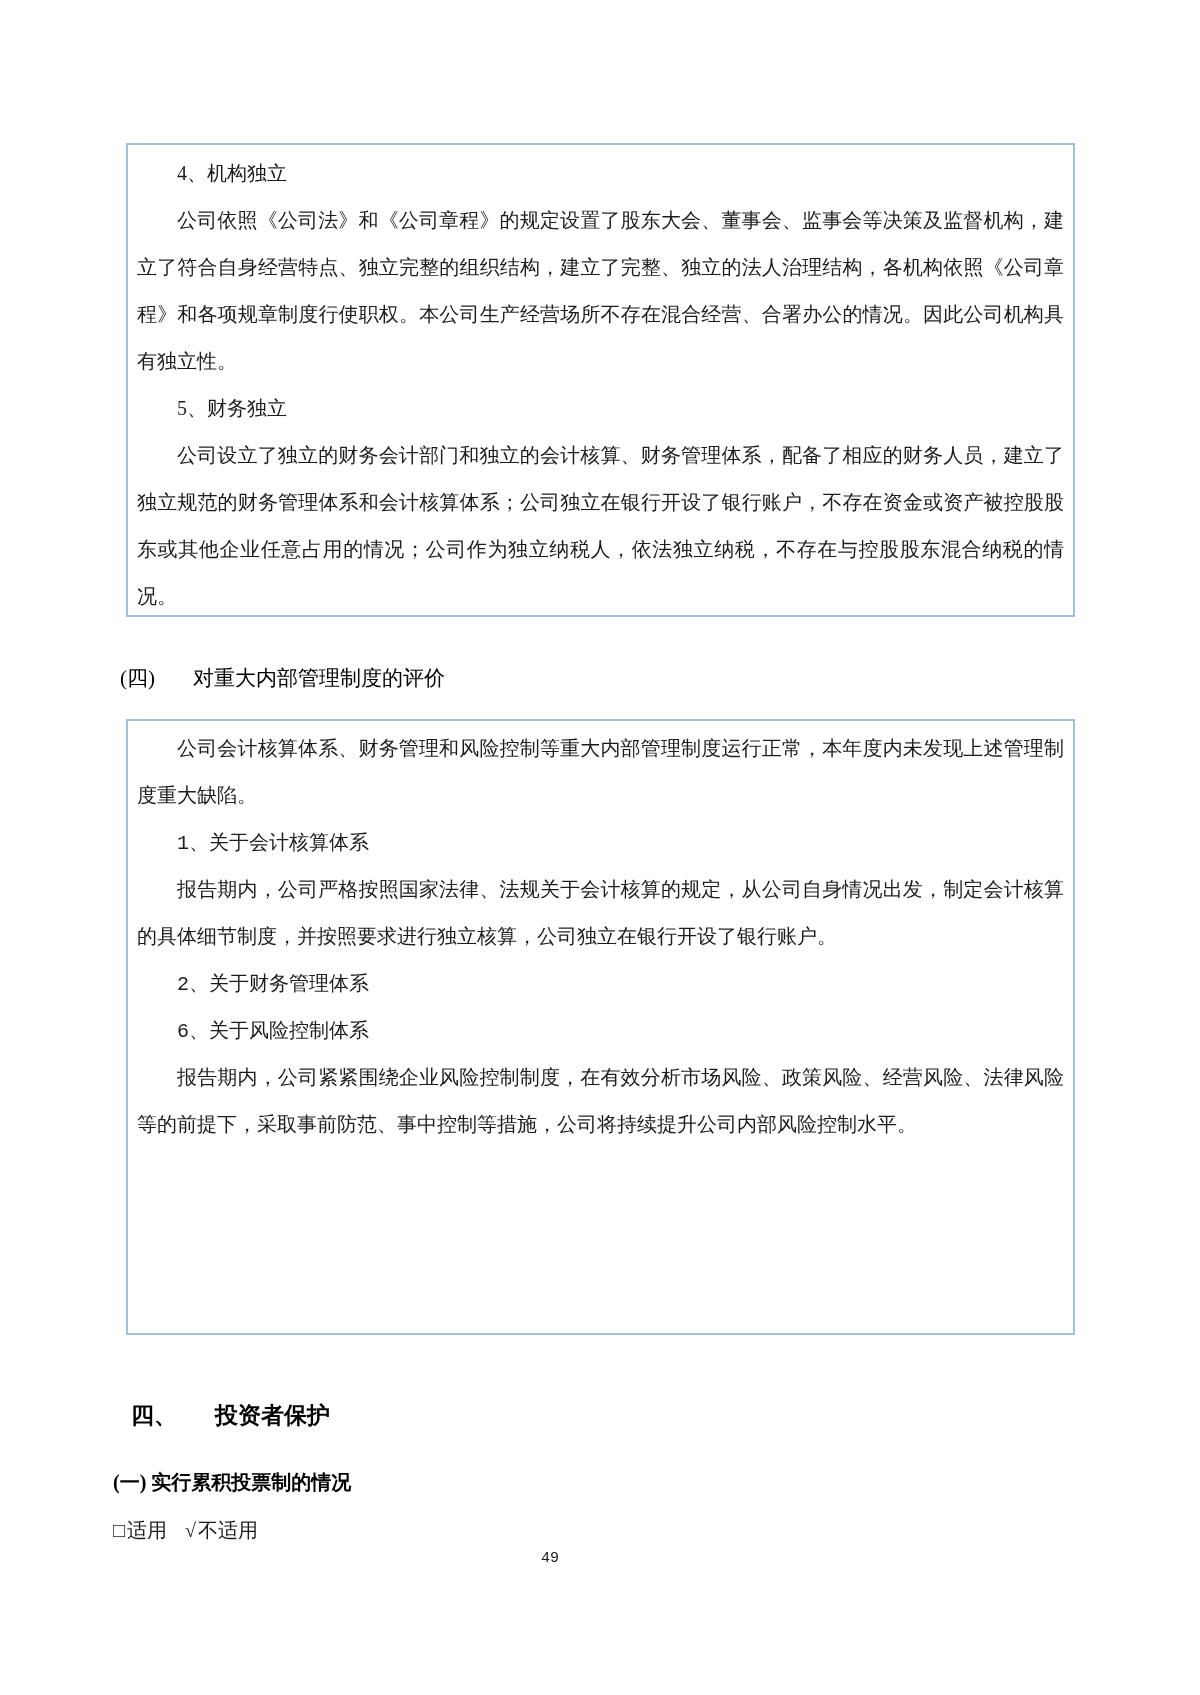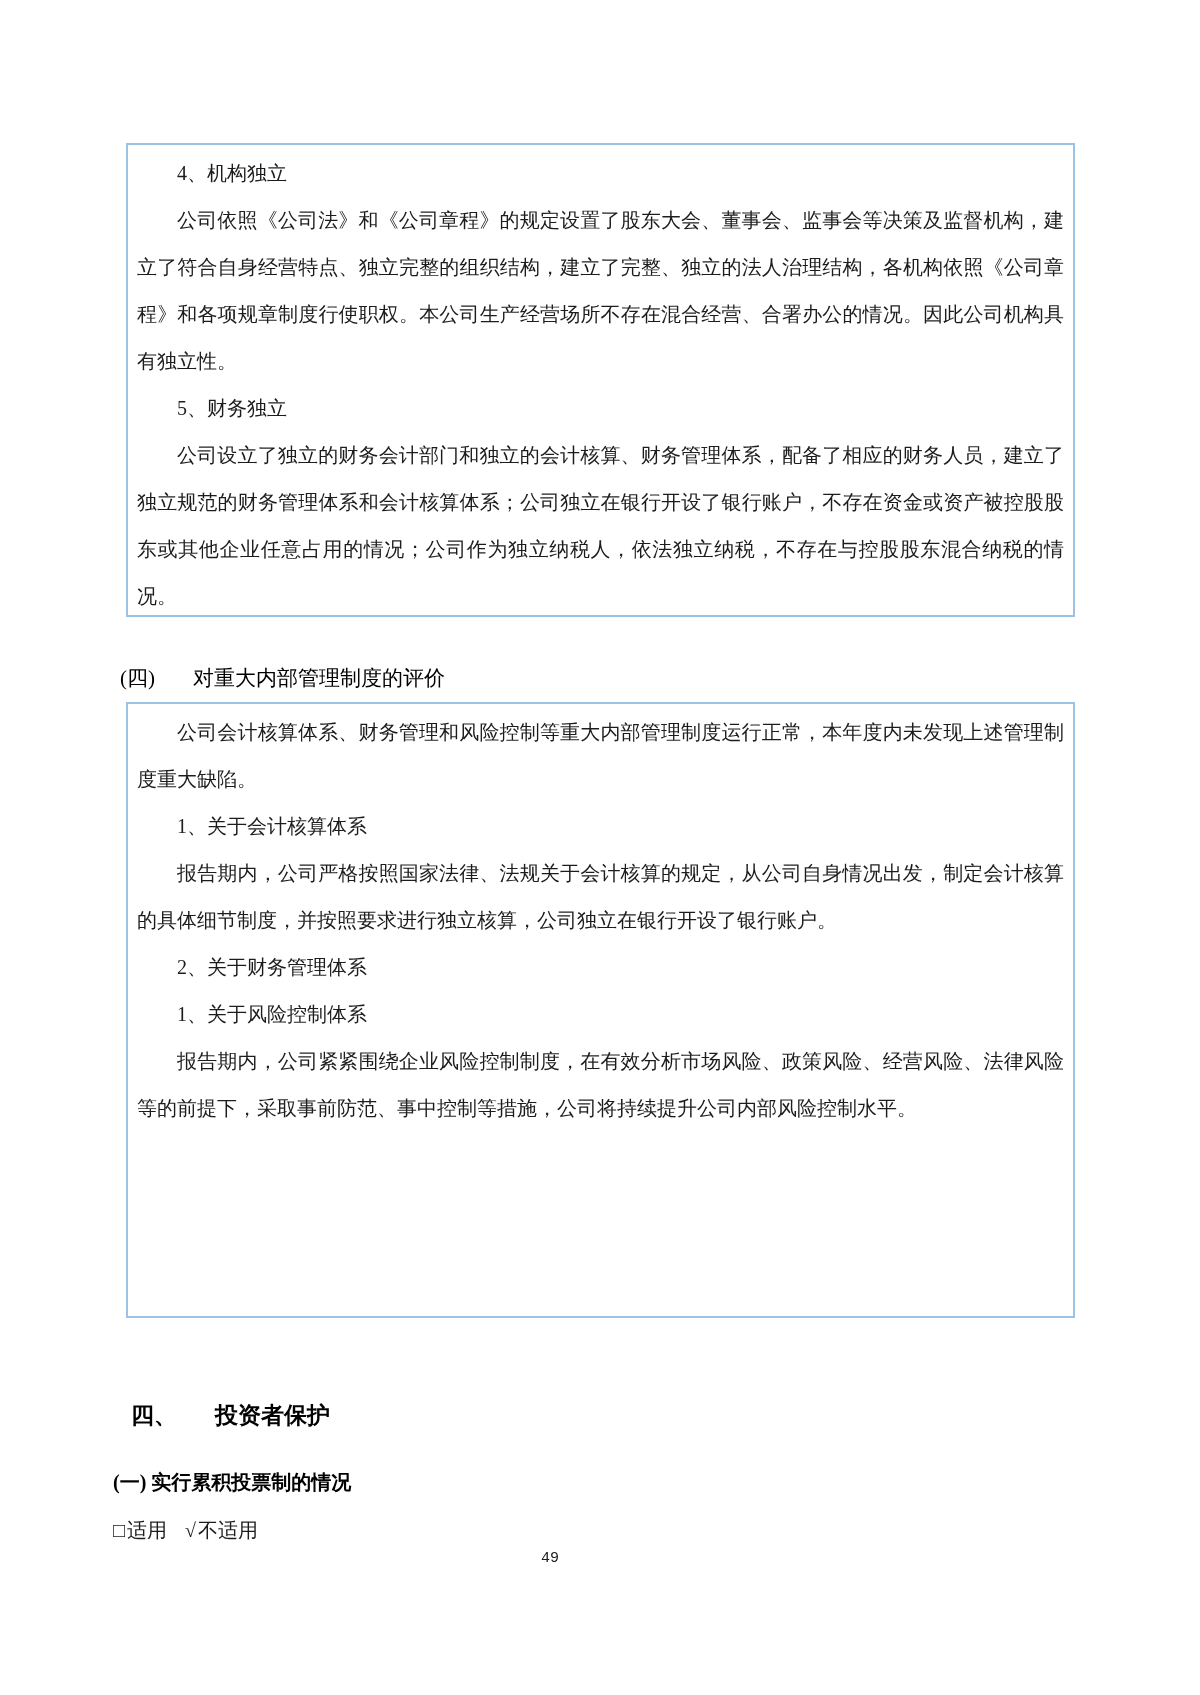--- a/index.html
+++ b/index.html
@@ -28,21 +28,21 @@
     line-height: 47px;
     text-align: justify;
   }
   .text-box p {
     margin: 0;
   }
   .indent {
     text-indent: 2em;
   }
   .box1 { top: 143px; height: 474px; }
-  .box2 { top: 702px; height: 616px; }
+  .box2 { top: 719px; height: 616px; font-family: Liberation Mono, monospace; }
 
   .section-heading {
     position: absolute;
     left: 120px;
     font-size: 21px;
     font-weight: normal;
     color: #000000;
     line-height: 30px;
   }
   .section-heading .num { margin-right: 38px; }
@@ -101,21 +101,21 @@
 
   <div class="section-heading" style="top: 663px;">
     <span class="num">(四)</span><span>对重大内部管理制度的评价</span>
   </div>
 
   <div class="text-box box2">
     <p class="indent">公司会计核算体系、财务管理和风险控制等重大内部管理制度运行正常，本年度内未发现上述管理制度重大缺陷。</p>
     <p class="indent">1、关于会计核算体系</p>
     <p class="indent">报告期内，公司严格按照国家法律、法规关于会计核算的规定，从公司自身情况出发，制定会计核算的具体细节制度，并按照要求进行独立核算，公司独立在银行开设了银行账户。</p>
     <p class="indent">2、关于财务管理体系</p>
-    <p class="indent">1、关于风险控制体系</p>
+    <p class="indent">6、关于风险控制体系</p>
     <p class="indent">报告期内，公司紧紧围绕企业风险控制制度，在有效分析市场风险、政策风险、经营风险、法律风险等的前提下，采取事前防范、事中控制等措施，公司将持续提升公司内部风险控制水平。</p>
   </div>
 
   <div class="chapter-heading" style="top: 1400px;">
     <span class="num">四、</span><span>投资者保护</span>
   </div>
 
   <div class="sub-heading" style="top: 1468px;">(一) 实行累积投票制的情况</div>
 
   <div class="apply-line" style="top: 1516px;">

